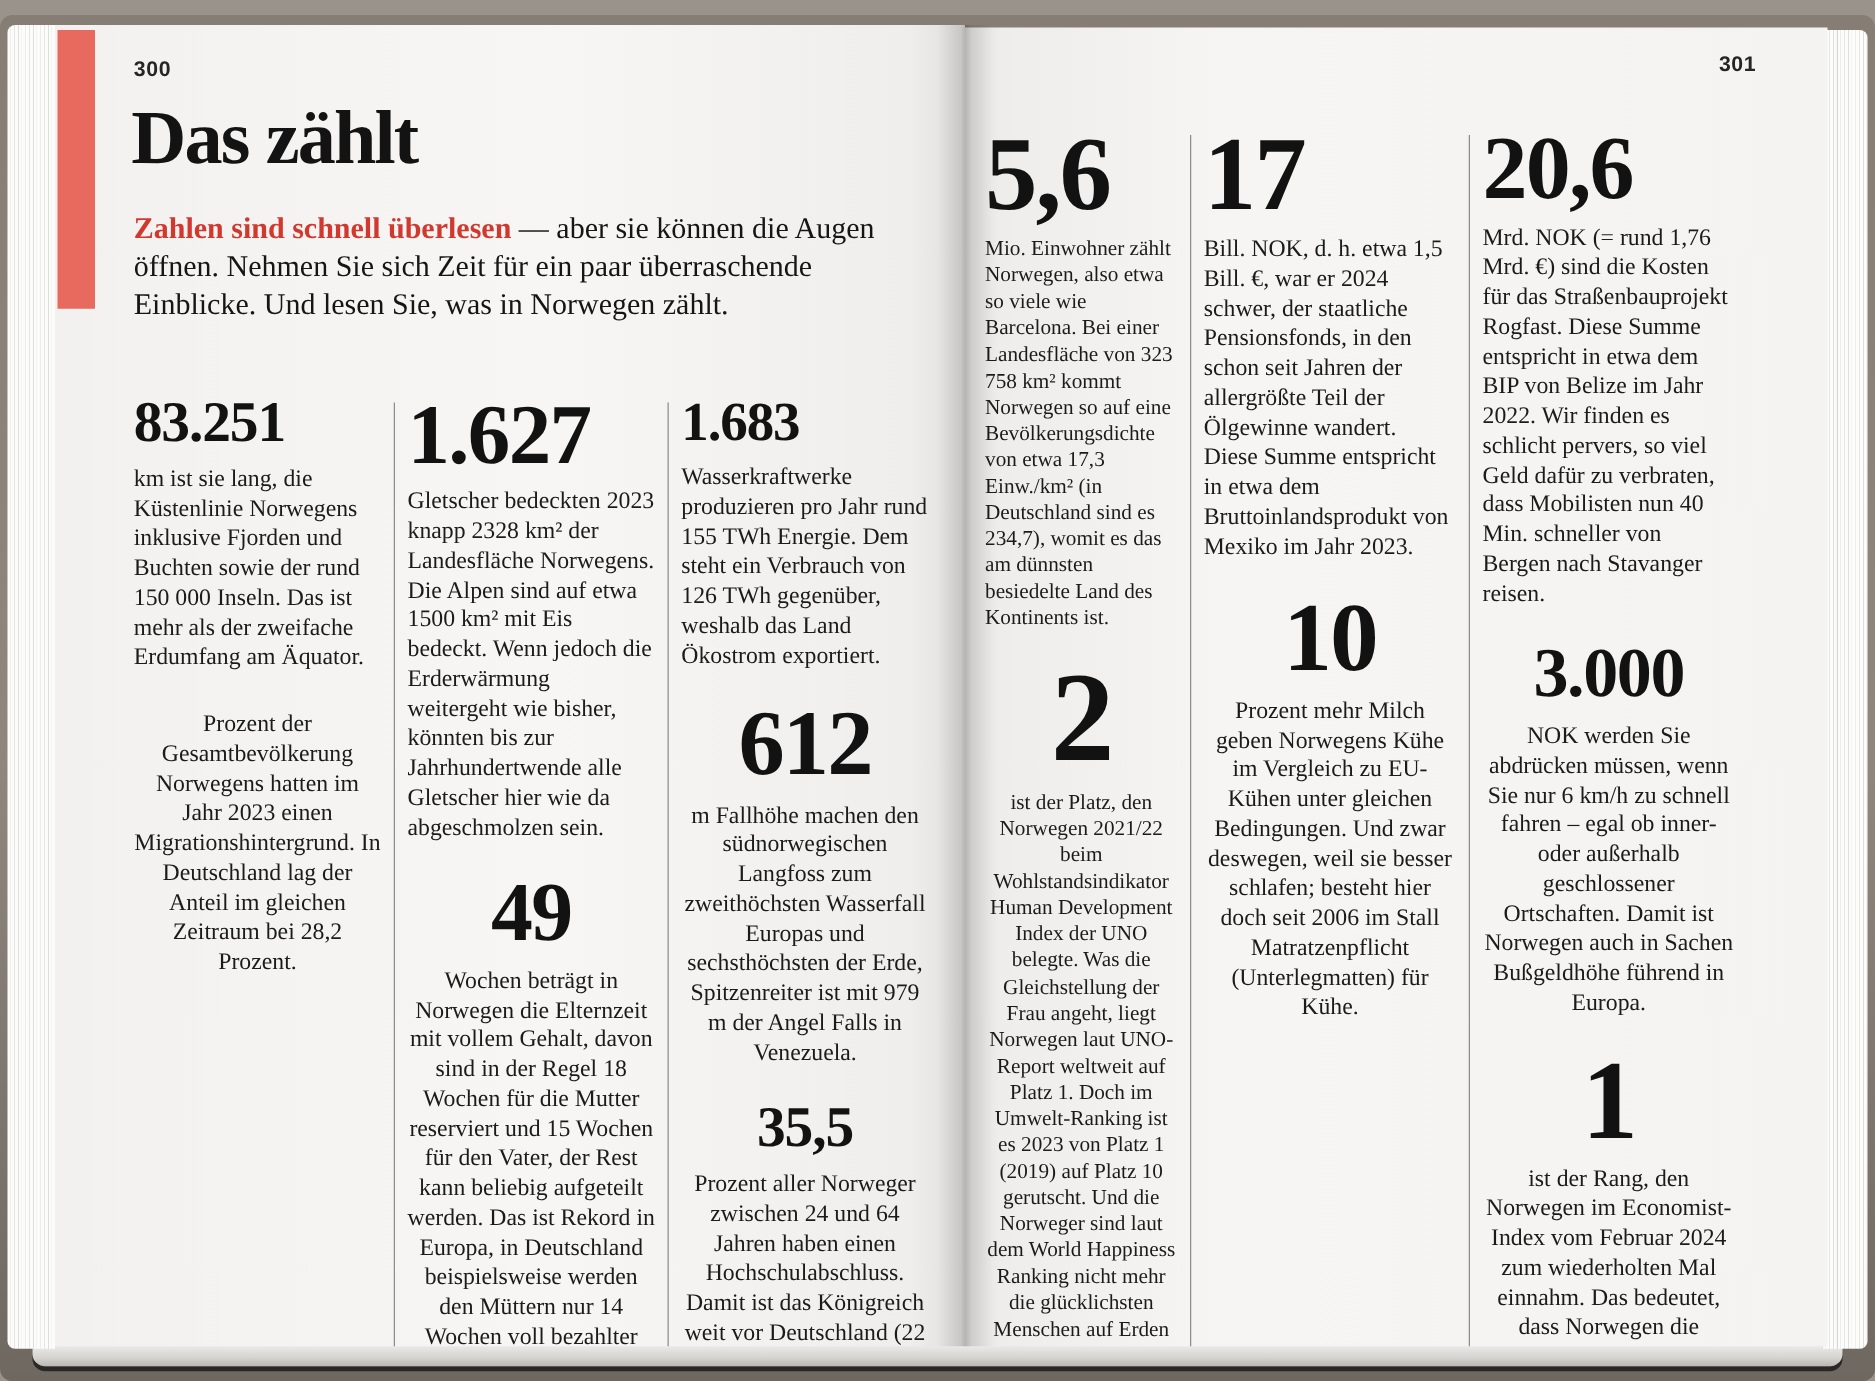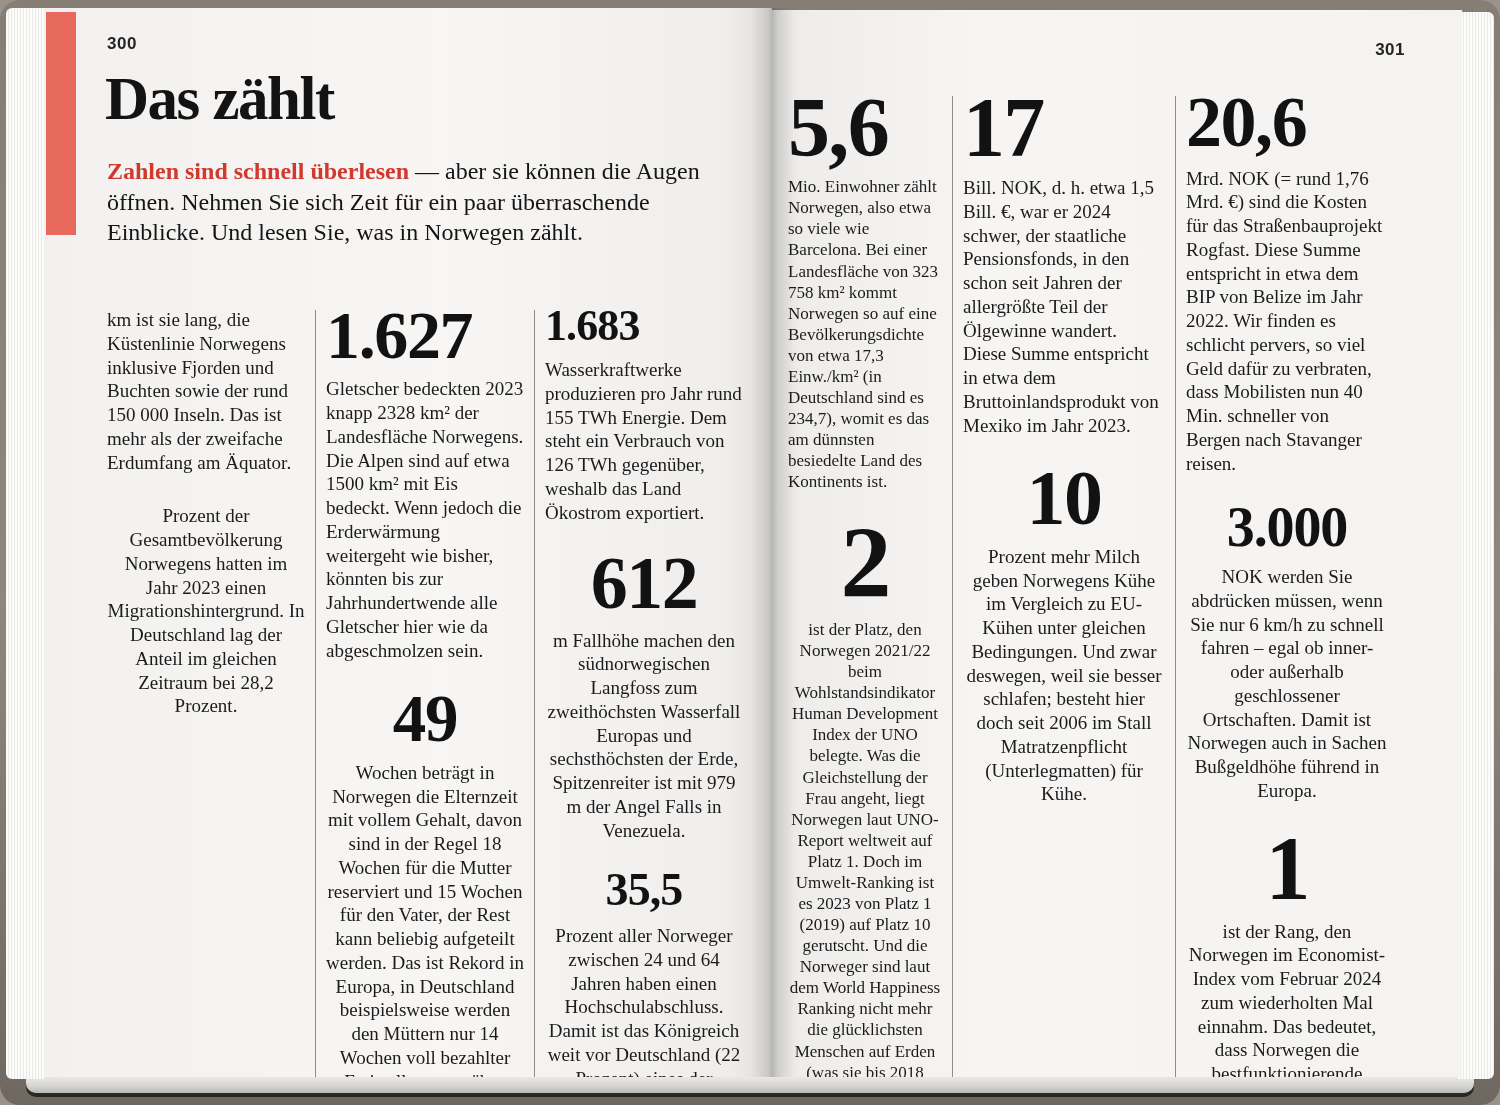--- a/index.html
+++ b/index.html
@@ -6,21 +6,22 @@
   body{
     width:1500px;height:1105px;position:relative;overflow:hidden;
     background:#9a938b;
     font-family:"Liberation Serif", serif;
     color:#1a1a1a;
   }
   
   .book{
     position:absolute;inset:0;
     background:linear-gradient(180deg,#867e75 0%,#8f877e 55%,#6f6861 100%);
-    border-radius:20px;
+    border-radius:10px;
+    margin-top:12px;
   }
   .bottom-stack{
     position:absolute;left:26px;right:26px;bottom:12px;height:20px;
     background:linear-gradient(to bottom,#f3f2f0,#d6d4d1 65%,#bab8b5);
     box-shadow:0 4px 0 #2a2826;
     border-radius:0 0 10px 10px;
   }
   .fore-edge{
     position:absolute;top:8px;bottom:26px;
     background:repeating-linear-gradient(to right,#fcfcfb 0px,#fcfcfb 2px,#d9d7d4 3px);
@@ -45,21 +46,21 @@
   
   .accent-bar{
     position:absolute;left:2px;top:4px;width:30px;height:223px;
     background:#e86a5e;
   }
   .pagenum{
     font-family:"Liberation Sans", sans-serif;font-weight:bold;
     font-size:17px;color:#252525;letter-spacing:.5px;
   }
   .pagenum.lp{position:absolute;left:63px;top:26px;}
-  .pagenum.rp{position:absolute;right:57px;top:30px;}
+  .pagenum.rp{position:absolute;right:57px;top:20px;}
   .chapter-title{
     position:absolute;left:61px;top:56px;
     font-size:61px;font-weight:bold;letter-spacing:-1.5px;color:#131313;
   }
   .intro{
     position:absolute;left:63px;top:148px;width:600px;
     font-size:24px;line-height:1.28;color:#151515;
   }
   .intro .red{color:#d2392e;font-weight:bold;}
   
@@ -89,20 +90,21 @@
 
   <div class="page left">
     <div class="accent-bar"></div>
     <div class="pagenum lp">300</div>
     <div class="chapter-title">Das zählt</div>
     <div class="intro"><span class="red">Zahlen sind schnell überlesen</span><span> — aber sie können die Augen öffnen. Nehmen Sie sich Zeit für ein paar überraschende Einblicke. Und lesen Sie, was in Norwegen zählt.</span></div>
 
     <div class="columns lp">
       <div class="col">
         <div class="stat">
+          <div class="num" style="font-size:46px">83.251</div>
           <div class="txt">km ist sie lang, die Küstenlinie Norwegens inklusive Fjorden und Buchten sowie der rund 150 000 Inseln. Das ist mehr als der zweifache Erdumfang am Äquator.</div>
         </div>
         <div class="stat">
           <div class="txt">Prozent der Gesamtbevölkerung Norwegens hatten im Jahr 2023 einen Migrationshintergrund. In Deutschland lag der Anteil im gleichen Zeitraum bei 28,2 Prozent.</div>
         </div>
       </div>
       <div class="vdiv"></div>
       <div class="col">
         <div class="stat">
           <div class="num" style="font-size:68px">1.627</div>

